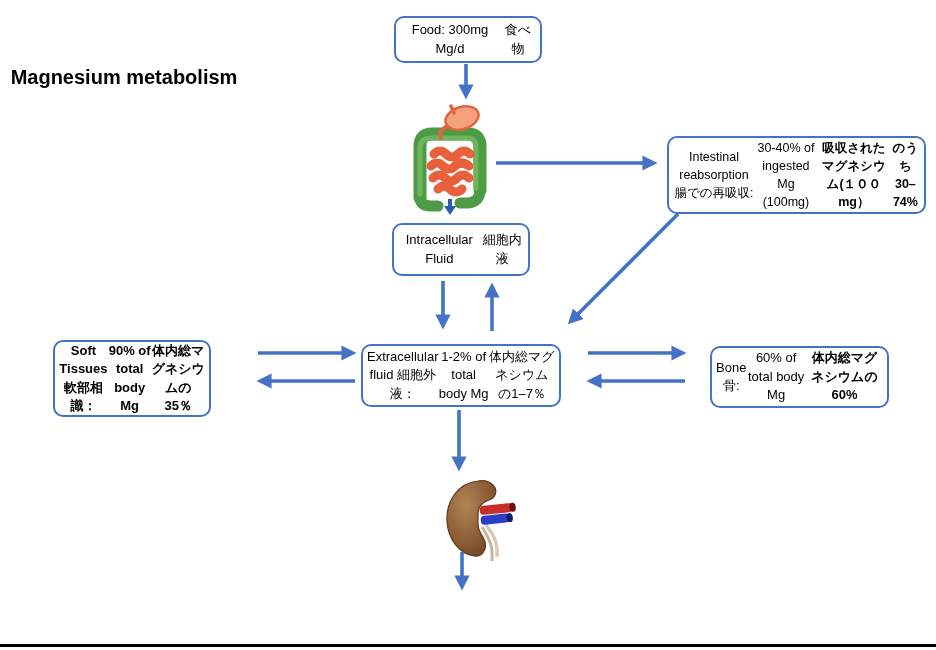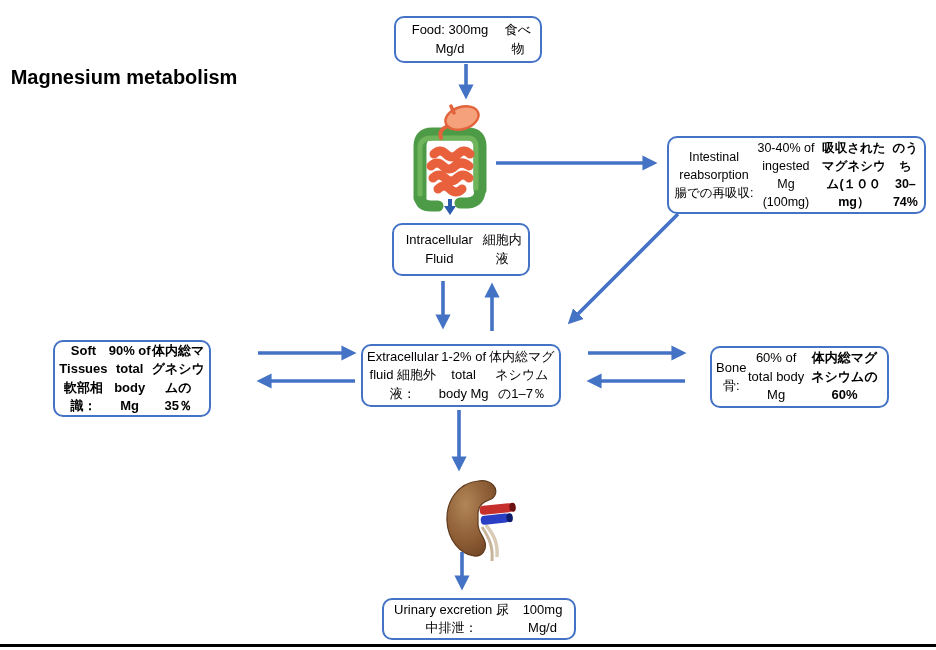--- a/index.html
+++ b/index.html
@@ -65,24 +65,20 @@
     <div>90% of total body Mg</div>
     <div>体内総マグネシウムの35％</div>
   </div>
 
   <div class="box box-bone">
     <div>Bone 骨:</div>
     <div>60% of total body Mg</div>
     <div class="b">体内総マグネシウムの60%</div>
   </div>
 
-  <div class="box box-urine">
-    <div>Urinary excretion 尿中排泄：</div>
-    <div>100mg Mg/d</div>
-  </div>
 
   <svg class="art" style="left:402px;top:104px;" width="96" height="112" viewBox="0 0 96 112">
 
     <path d="M18,94 L18,42 Q18,30 30,30 L66,30 Q78,30 78,42 L78,86" fill="none" stroke="#4E9B47" stroke-width="13" stroke-linecap="round"></path>
     <path d="M18,94 Q19,102 29,102 L36,102" fill="none" stroke="#4E9B47" stroke-width="11" stroke-linecap="round"></path>
     <path d="M78,86 Q78,98 66,99 L58,99" fill="none" stroke="#4E9B47" stroke-width="11" stroke-linecap="round"></path>
     <path d="M18,90 L18,44 Q18,34 30,34 L66,34 Q74,34 74,44 L74,84" fill="none" stroke="#6FB45A" stroke-width="5" stroke-linecap="round"></path>
 
     <g stroke="#E8603C" stroke-width="9" stroke-linecap="round" fill="none">
       <path d="M32,50 q6,-6 12,0 t12,0 t12,0"></path>

